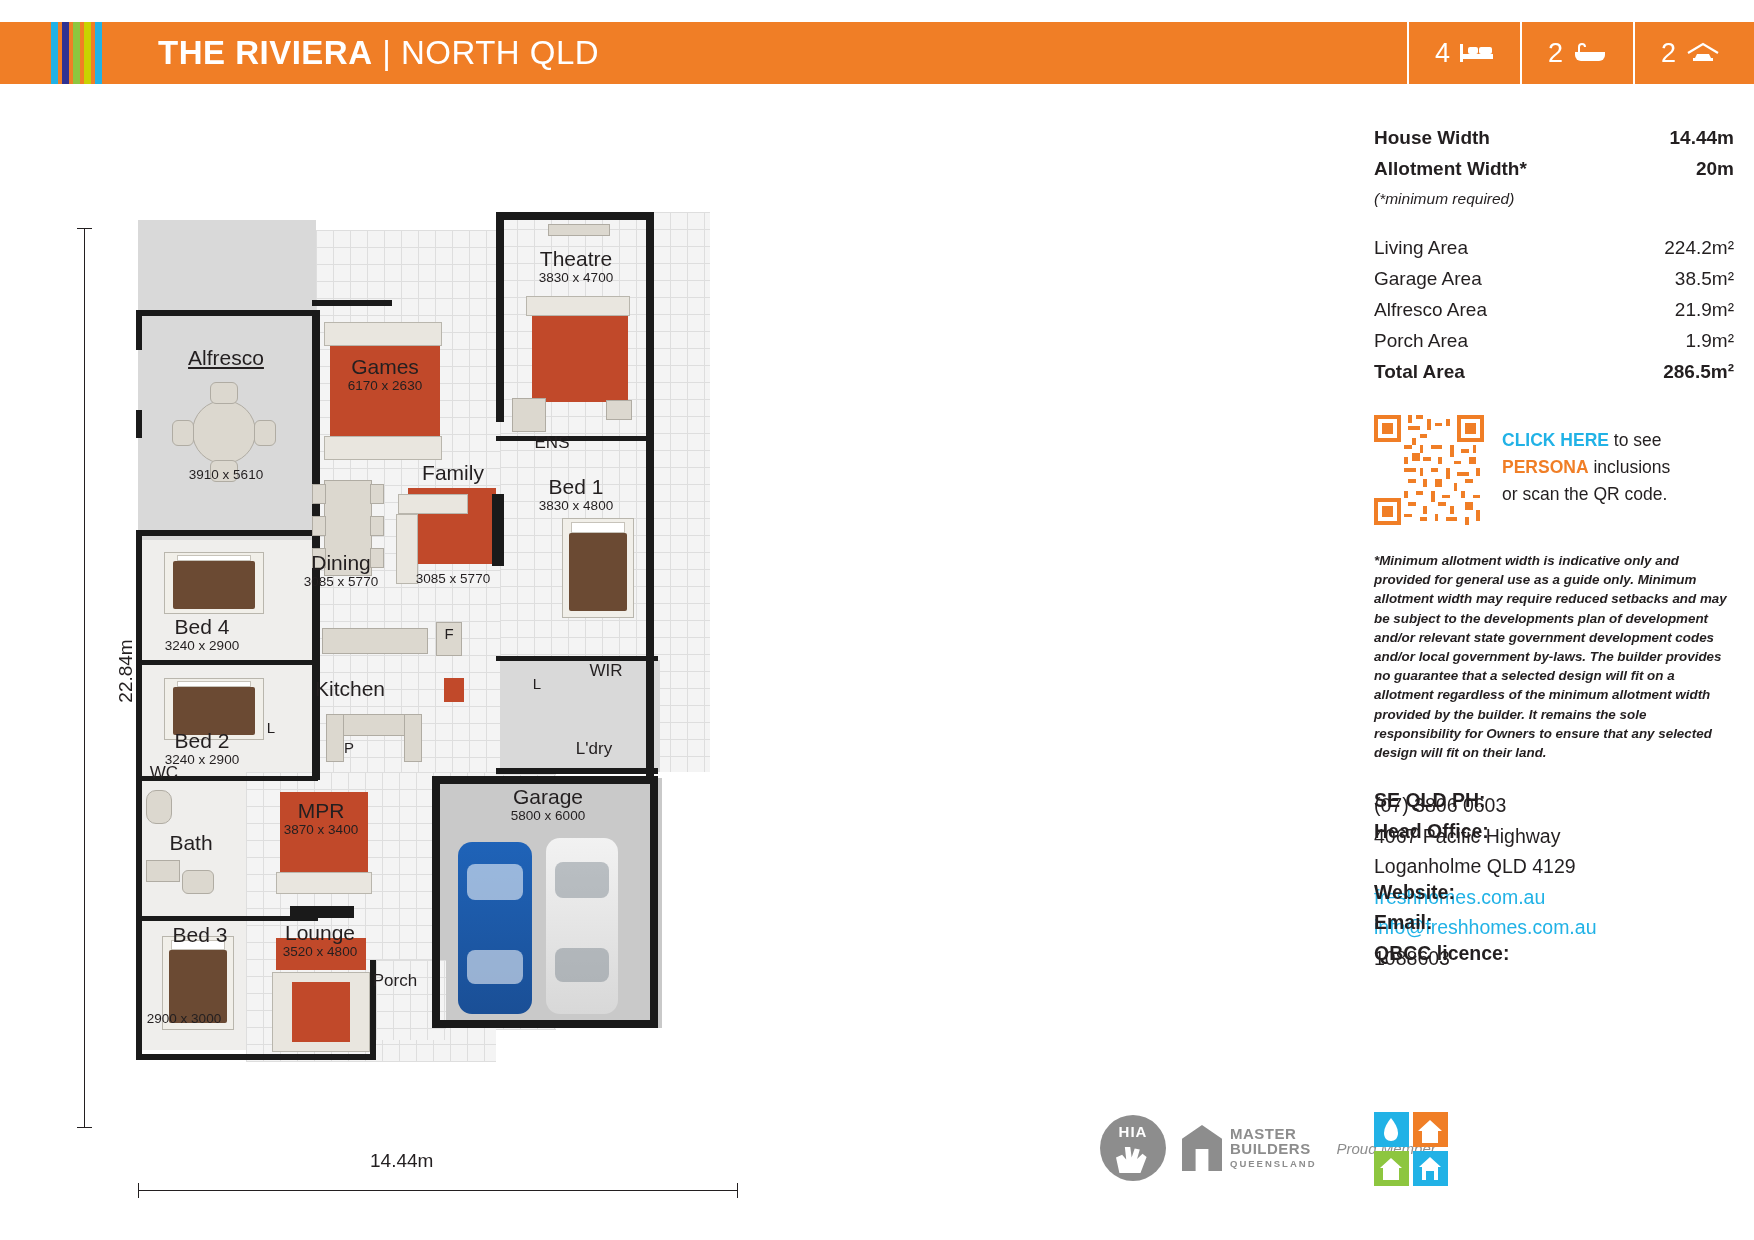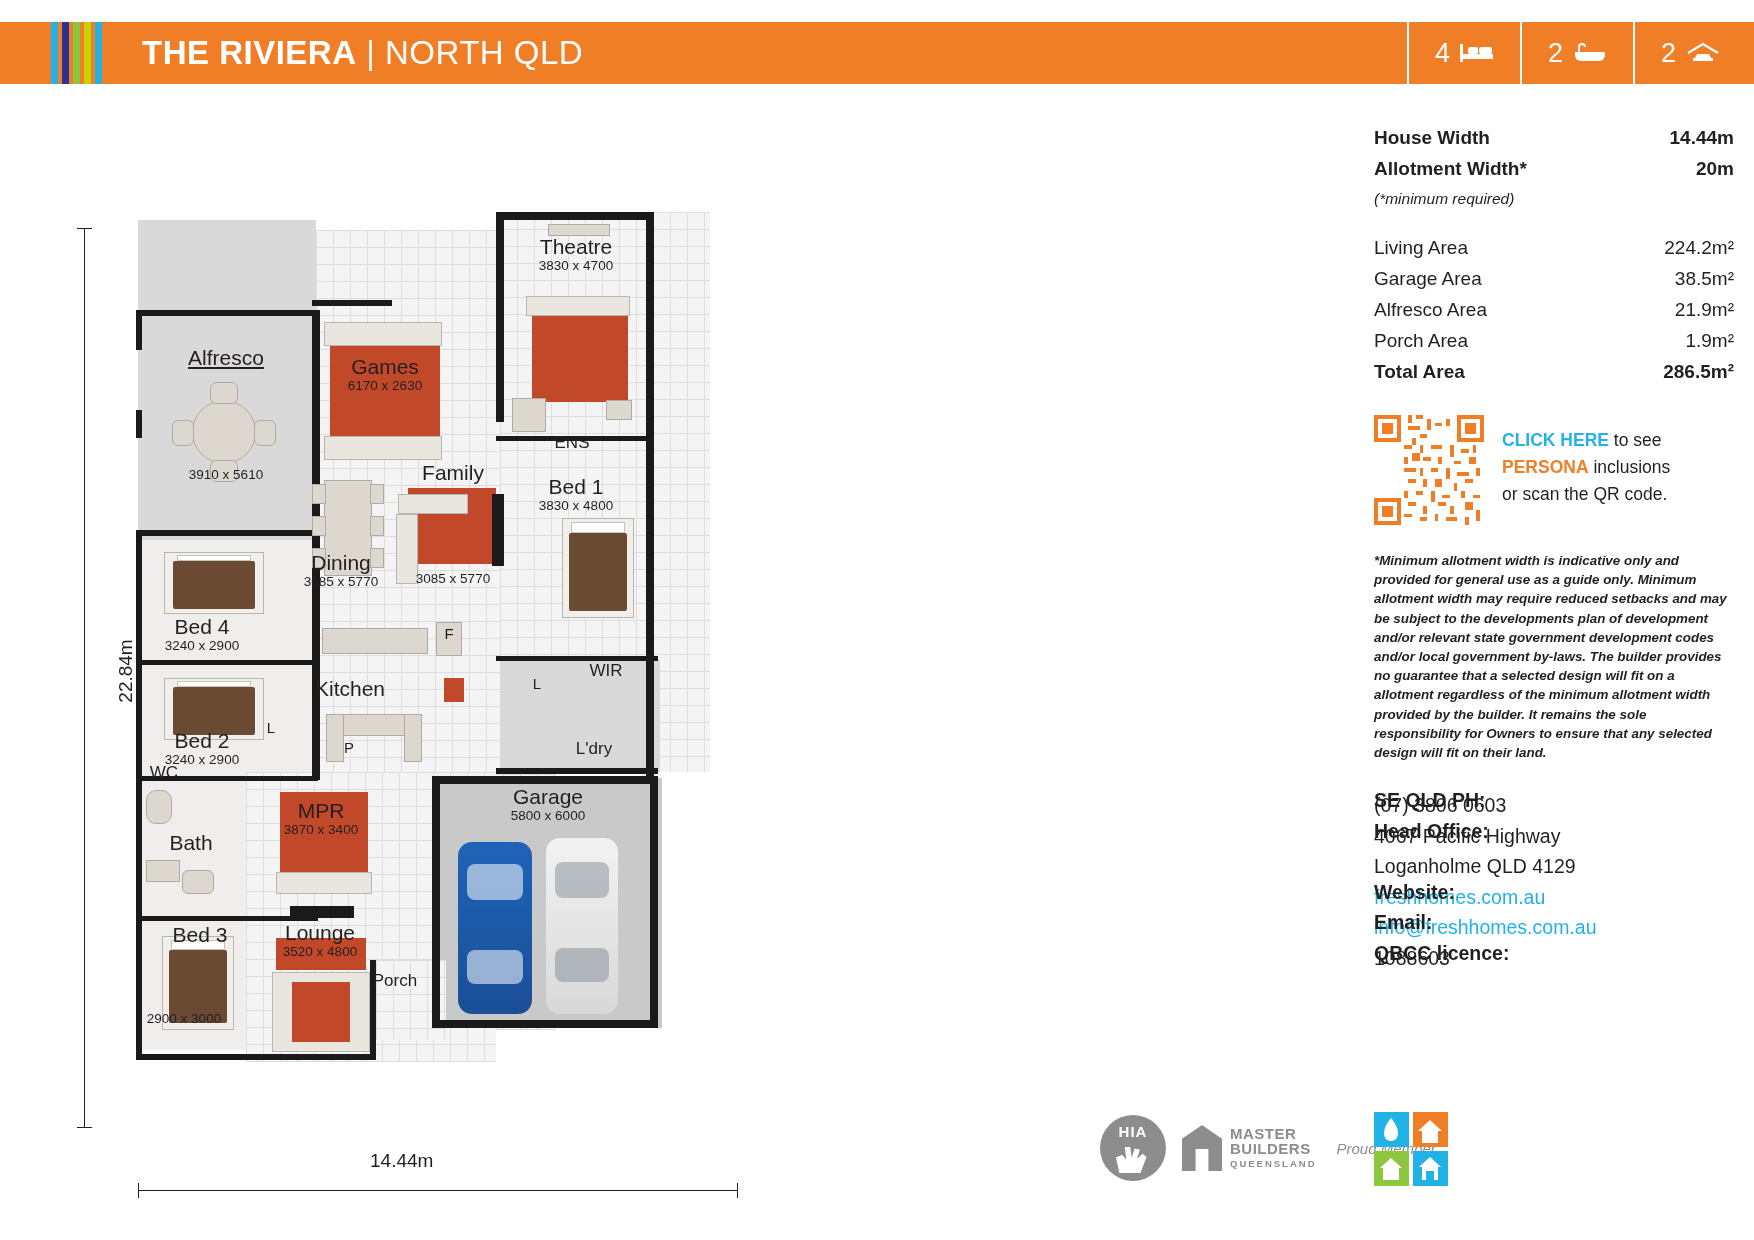--- a/index.html
+++ b/index.html
@@ -19,21 +19,21 @@
     position: absolute;
     left: 0; top: 22px;
     width: 1754px; height: 62px;
     background: #f07e26;
     display: flex;
     align-items: center;
   }
   .stripes { display: flex; height: 62px; margin-left: 40px; }
   .stripes span { display: block; width: 7px; height: 62px; margin-right: 4px; }
   .header-title {
-    margin-left: 36px;
+    margin-left: 52px;
     font-size: 33px;
     font-weight: bold;
     color: #ffffff;
     letter-spacing: .5px;
     white-space: nowrap;
   }
   .header-title .thin { font-weight: normal; }
   .header-specs { margin-left: auto; display: flex; height: 62px; align-items: stretch; }
   .spec {
     display: flex; align-items: center; justify-content: center;
@@ -480,21 +480,21 @@
   </div>
   <div class="lbl" style="left:106px; top:368px; width:160px;">
     <div class="d">3910 x 5610</div>
   </div>
 
   <div class="lbl" style="left:280px; top:256px; width:130px;">
     <div class="n">Games</div>
     <div class="d">6170 x 2630</div>
   </div>
 
-  <div class="lbl" style="left:466px; top:136px; width:140px;">
+  <div class="lbl" style="left:466px; top:148px; width:140px;">
     <div class="n">Theatre</div>
     <div class="d">3830 x 4700</div>
   </div>
 
   <div class="lbl" style="left:348px; top:362px; width:130px;">
     <div class="n">Family</div>
   </div>
   <div class="lbl" style="left:348px; top:472px; width:130px;">
     <div class="d">3085 x 5770</div>
   </div>
@@ -502,21 +502,21 @@
   <div class="lbl" style="left:236px; top:452px; width:130px;">
     <div class="n">Dining</div>
     <div class="d">3085 x 5770</div>
   </div>
 
   <div class="lbl" style="left:466px; top:376px; width:140px;">
     <div class="n">Bed 1</div>
     <div class="d">3830 x 4800</div>
   </div>
 
-  <div class="lbl sm" style="left:500px; top:334px; width:64px;">
+  <div class="lbl sm" style="left:480px; top:334px; width:64px;">
     <div class="n">ENS</div>
   </div>
 
   <div class="lbl sm" style="left:534px; top:562px; width:64px;">
     <div class="n">WIR</div>
   </div>
 
   <div class="lbl" style="left:108px; top:516px; width:108px;">
     <div class="n">Bed 4</div>
     <div class="d">3240 x 2900</div>

